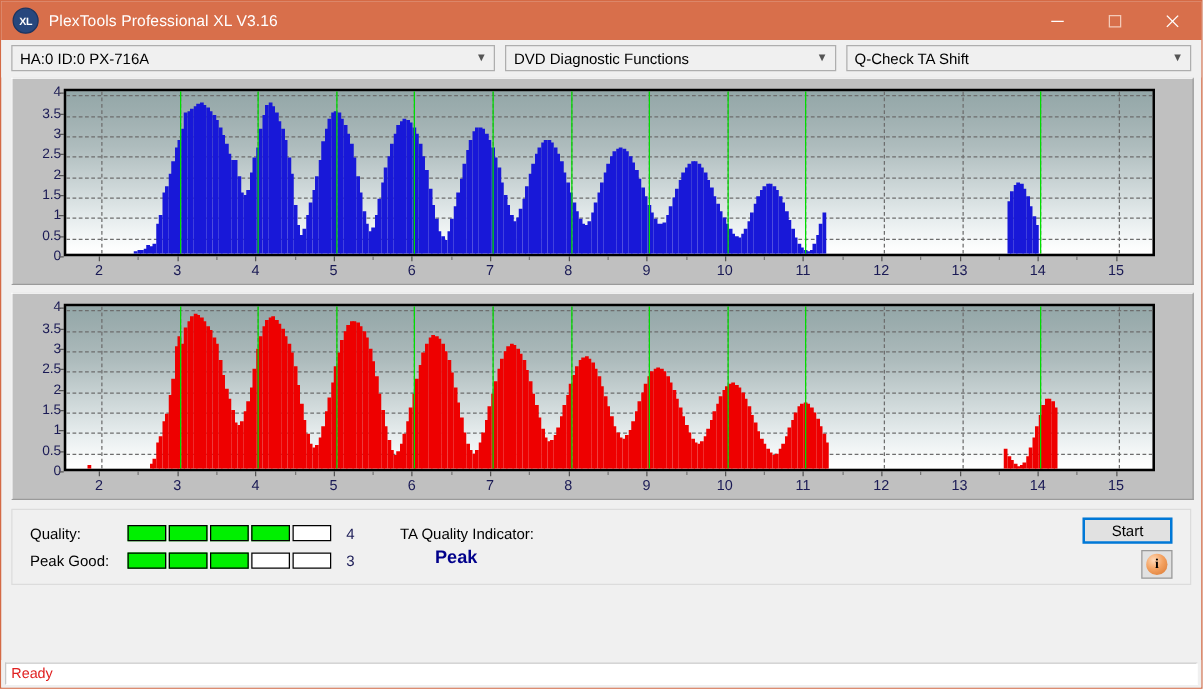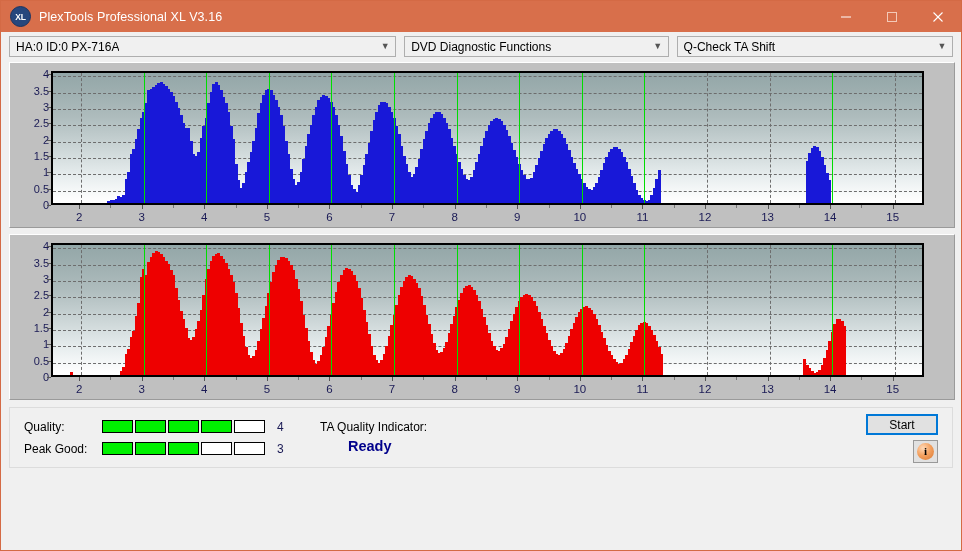--- a/index.html
+++ b/index.html
@@ -869,21 +869,26 @@
     <div class="meter" id="peak-meter" style="left:92px;top:34px;">
         <div class="seg on"></div>
         <div class="seg on"></div>
         <div class="seg on"></div>
         <div class="seg"></div>
         <div class="seg"></div>
       </div>
     <div class="meter-val" style="left:267px;top:34px;">3</div>
 
     <div class="ta-label" style="left:310px;top:12px;">TA Quality Indicator:</div>
-    <div class="ta-value" style="left:338px;top:30px;">Ready</div>
+    <div class="ta-value" style="left:338px;top:30px;">Peak</div>
 
     <div class="start-btn">Start</div>
     <div class="info-btn">
       <div class="info-circle">i</div>
     </div>
   </div>
 
+  <div class="statusbar">
+    <div class="status-inner">
+      <span class="status-text">Ready</span>
+    </div>
+  </div>
 </div>
 
 </body></html>

